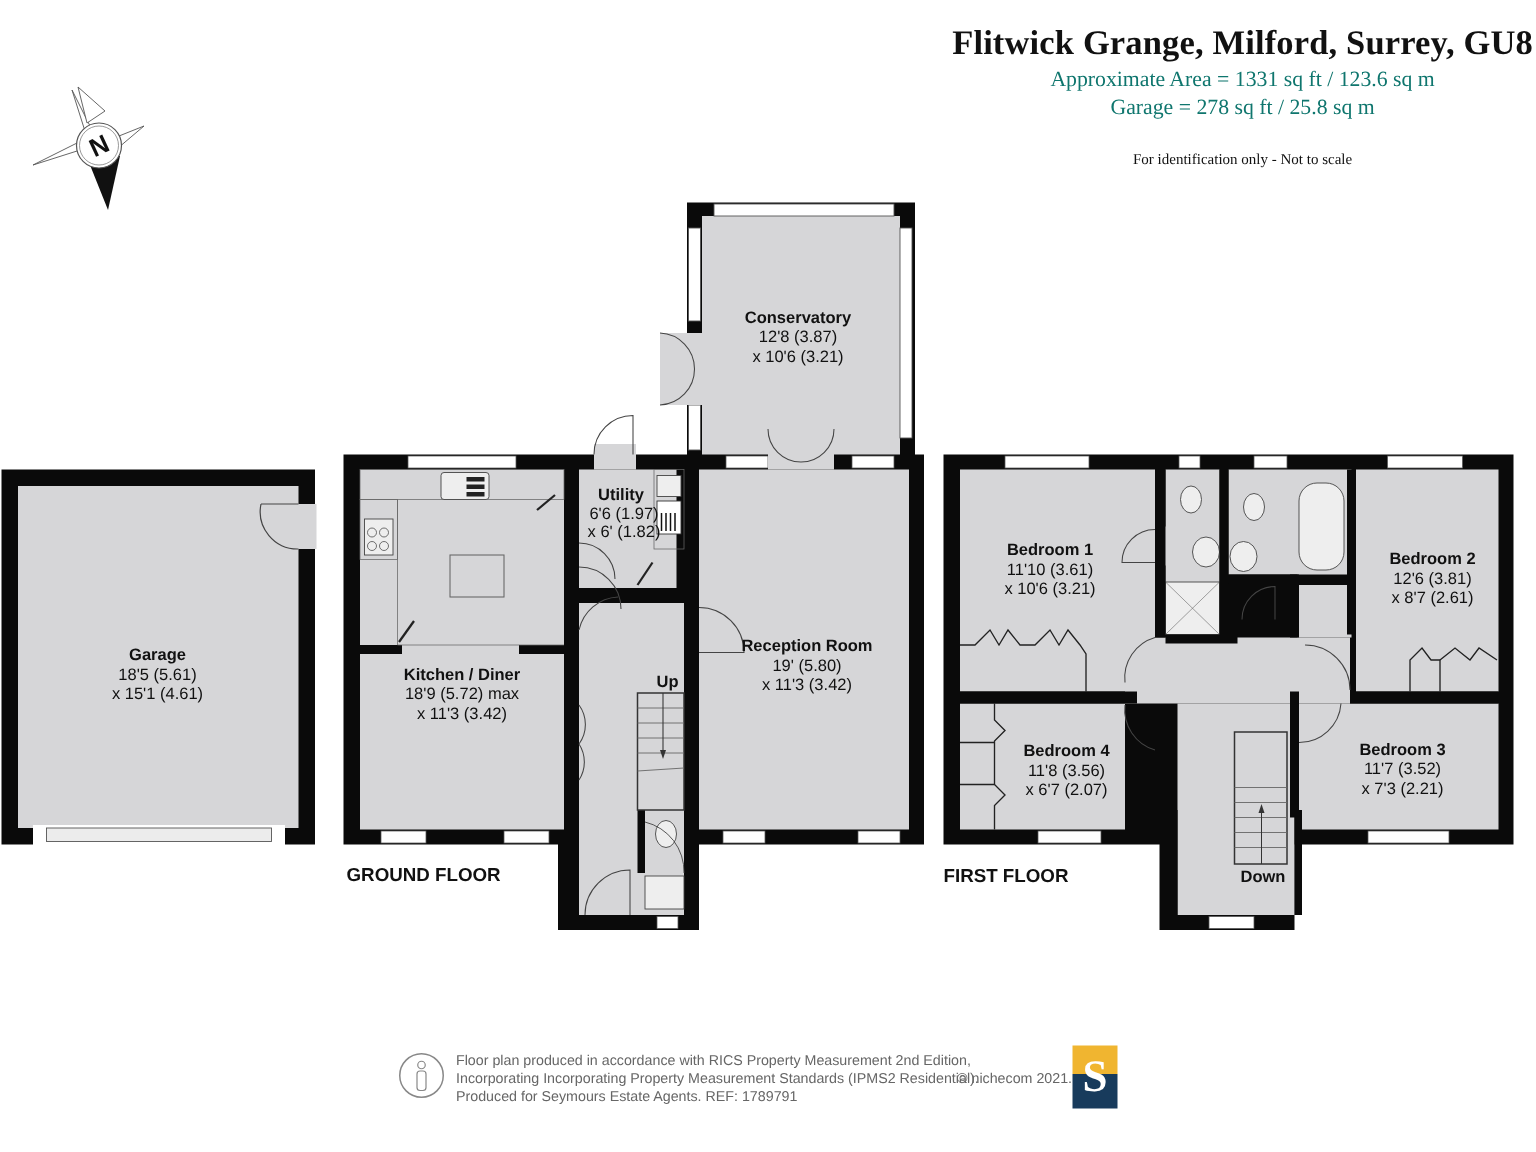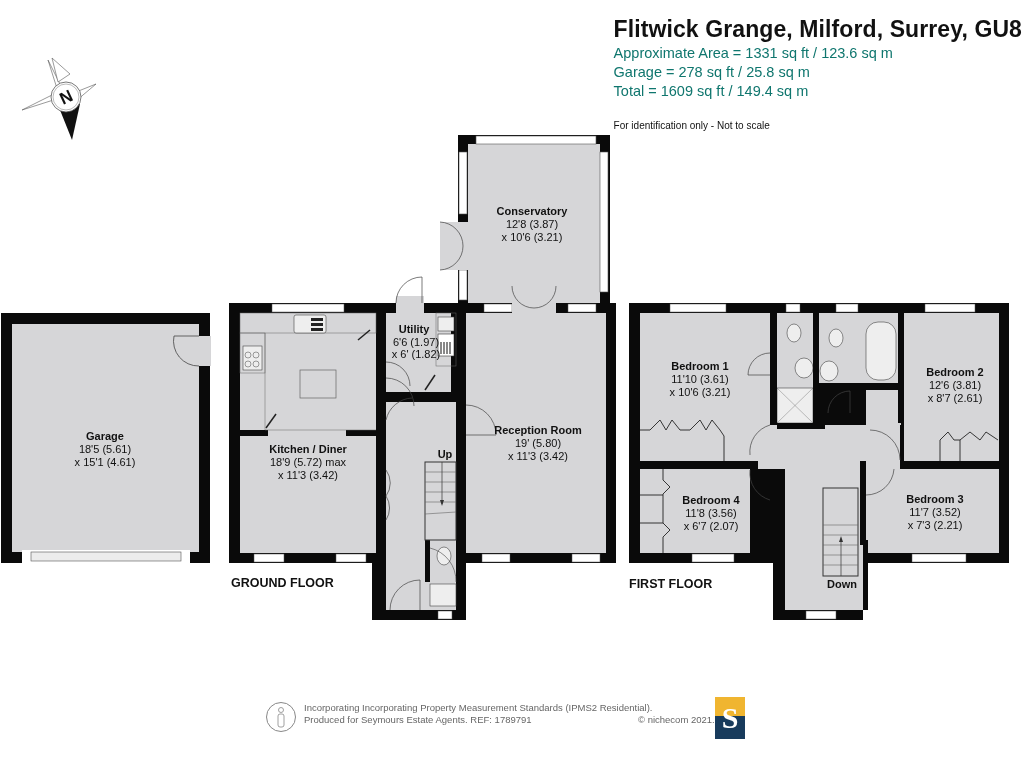--- a/index.html
+++ b/index.html
@@ -1,17 +1,17 @@
 <!DOCTYPE html>
 <html><head>
 <meta charset="utf-8">
 <style>
   html, body { margin:0; padding:0; background:#ffffff; }
   body { width:1024px; height:768px; position:relative; overflow:hidden; font-family:"Liberation Sans", sans-serif; }
-  .header { position:absolute; right:2px; top:14px; text-align:left; color:#111; }
+  .header { position:absolute; right:2px; top:14px; text-align:center; color:#111;font-family:Liberation Serif, serif; }
   .title { font-size:23px; font-weight:bold; letter-spacing:0.1px; margin:0; line-height:30px; }
   .area-line { font-size:14.5px; line-height:19px; color:#0f766e; }
   .disclaimer { font-size:10px; line-height:18px; color:#111; margin-top:16px; }
   svg.plan { position:absolute; left:0; top:0; }
   .room-label { font-family:"Liberation Sans", sans-serif; font-size:11px; fill:#111; text-anchor:middle; }
   .room-name { font-weight:bold; }
   .floor-label { font-family:"Liberation Sans", sans-serif; font-size:12.5px; font-weight:bold; fill:#111; }
   .footer { position:absolute; left:264px; top:698px; width:500px; height:50px; }
   .footer-text { position:absolute; left:40px; top:4px; font-size:9.5px; color:#666; line-height:12px; white-space:nowrap; }
   .footer-copy { position:absolute; left:374px; top:16px; font-size:9.5px; color:#666; white-space:nowrap; }
@@ -21,21 +21,20 @@
   .logo .s { position:absolute; left:0; top:4px; width:30px; text-align:center; color:#fff; font-family:"Liberation Serif", serif; font-weight:bold; font-size:30px; line-height:34px; }
   .person-icon { position:absolute; left:2px; top:4px; width:28px; height:28px; border:1px solid #888; border-radius:50%; }
 </style>
 </head>
 <body>
 
 <div class="header">
   <div class="title">Flitwick Grange, Milford, Surrey, GU8</div>
   <div class="area-line">Approximate Area = 1331 sq ft / 123.6 sq m</div>
   <div class="area-line">Garage = 278 sq ft / 25.8 sq m</div>
-  <div class="area-line">Total = 1609 sq ft / 149.4 sq m</div>
   <div class="disclaimer">For identification only - Not to scale</div>
 </div>
 
 <svg class="plan" width="1024" height="768" viewBox="0 0 1024 768" xmlns="http://www.w3.org/2000/svg">
 
   <g>
     <polygon points="66,96 48,60 60,98" fill="#fff" stroke="#555" stroke-width="0.6"></polygon>
     <polygon points="66,96 96,84 70,106" fill="#fff" stroke="#555" stroke-width="0.6"></polygon>
     <polygon points="66,96 22,110 62,90" fill="#fff" stroke="#555" stroke-width="0.6"></polygon>
     <polygon points="56,100 80,104 72,140" fill="#111"></polygon>
@@ -286,20 +285,21 @@
 </svg>
 
 <div class="footer">
   <div class="person-icon">
     <svg width="28" height="28" viewBox="0 0 28 28">
         <circle cx="14" cy="7" r="2.5" fill="none" stroke="#888" stroke-width="0.8"></circle>
         <rect x="11" y="11" width="6" height="13" rx="2" fill="none" stroke="#888" stroke-width="0.8"></rect>
       </svg>
   </div>
   <div class="footer-text">
+    <div>Floor plan produced in accordance with RICS Property Measurement 2nd Edition,</div>
     <div>Incorporating Incorporating Property Measurement Standards (IPMS2 Residential).</div>
     <div>Produced for Seymours Estate Agents.    REF: 1789791</div>
   </div>
   <div class="footer-copy">© nichecom 2021.</div>
   <div class="logo">
     <div class="top"></div>
     <div class="bot"></div>
     <div class="s">S</div>
   </div>
 </div>

